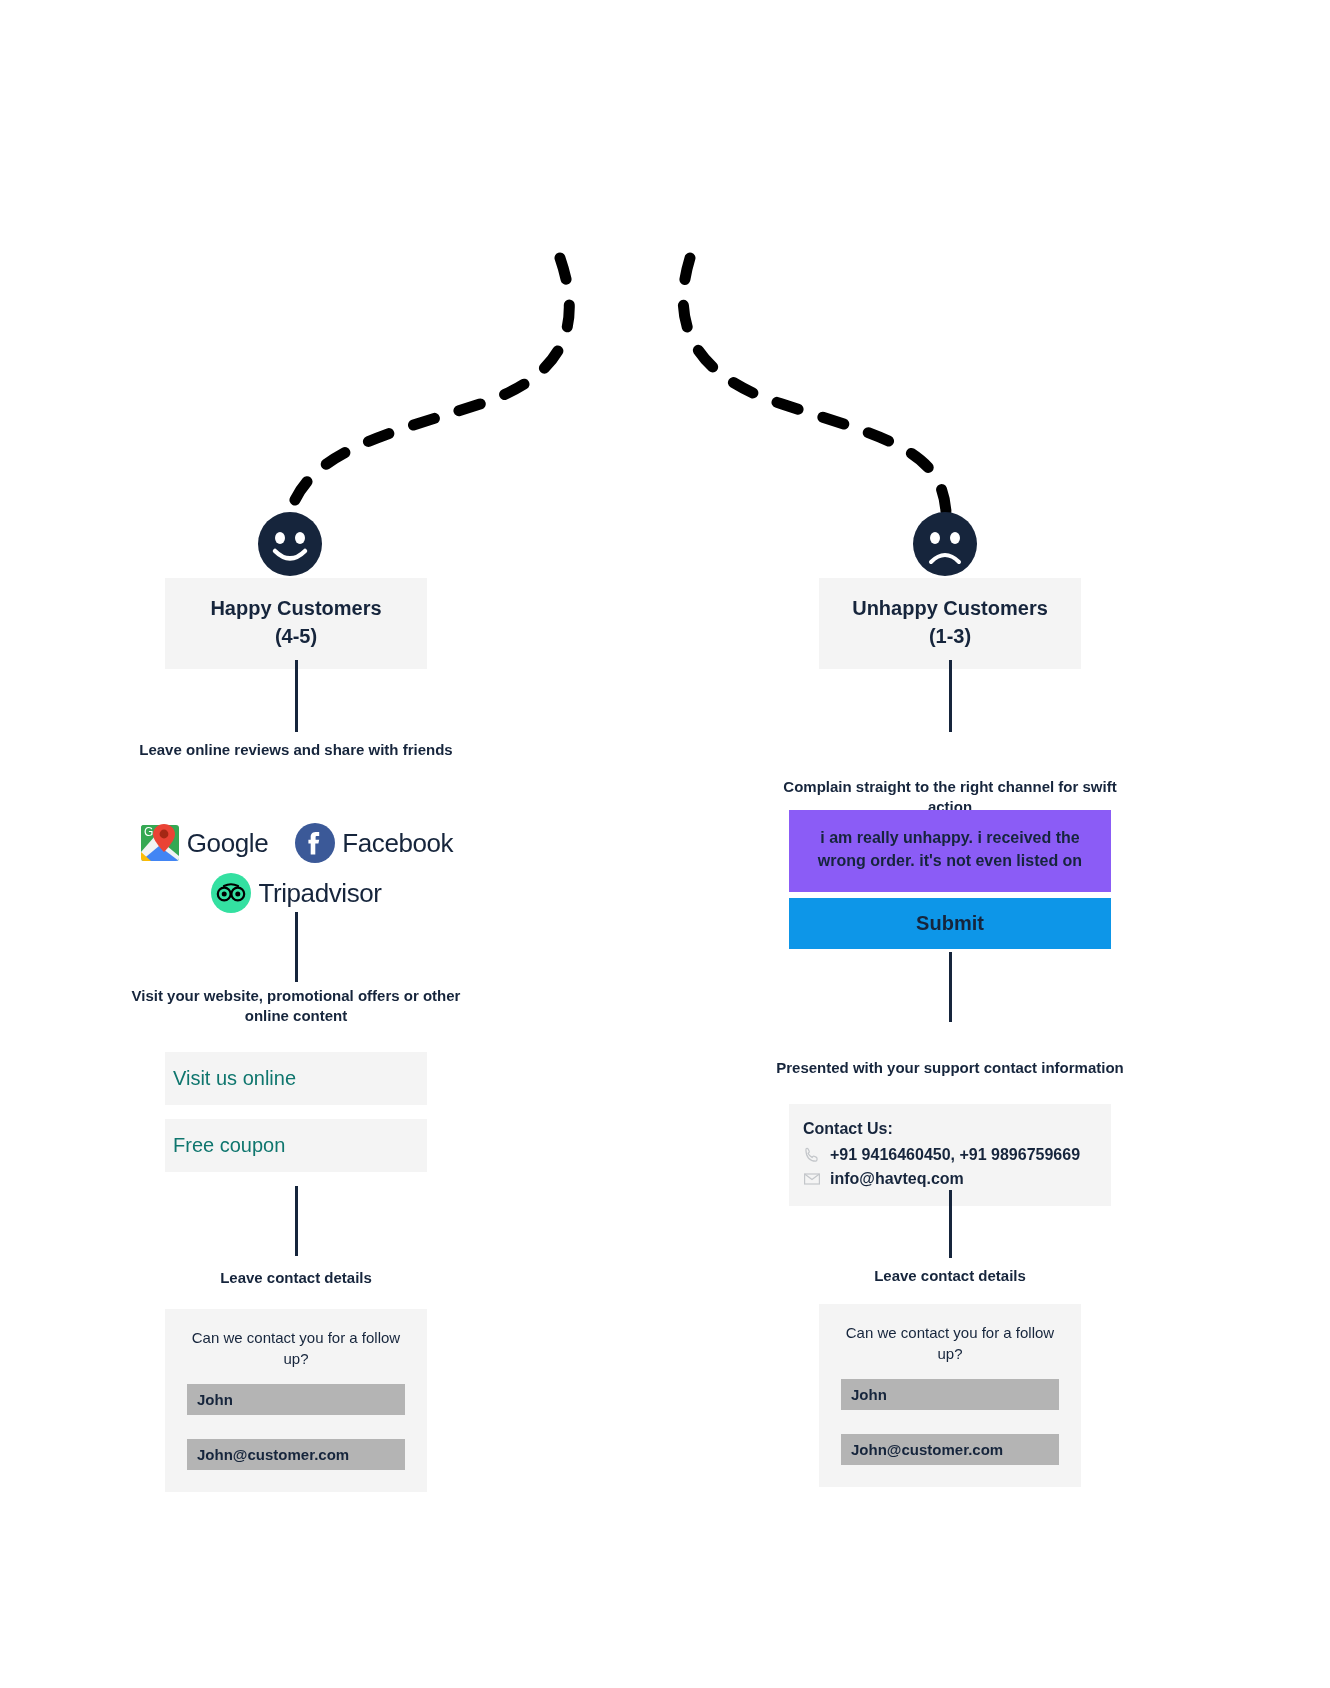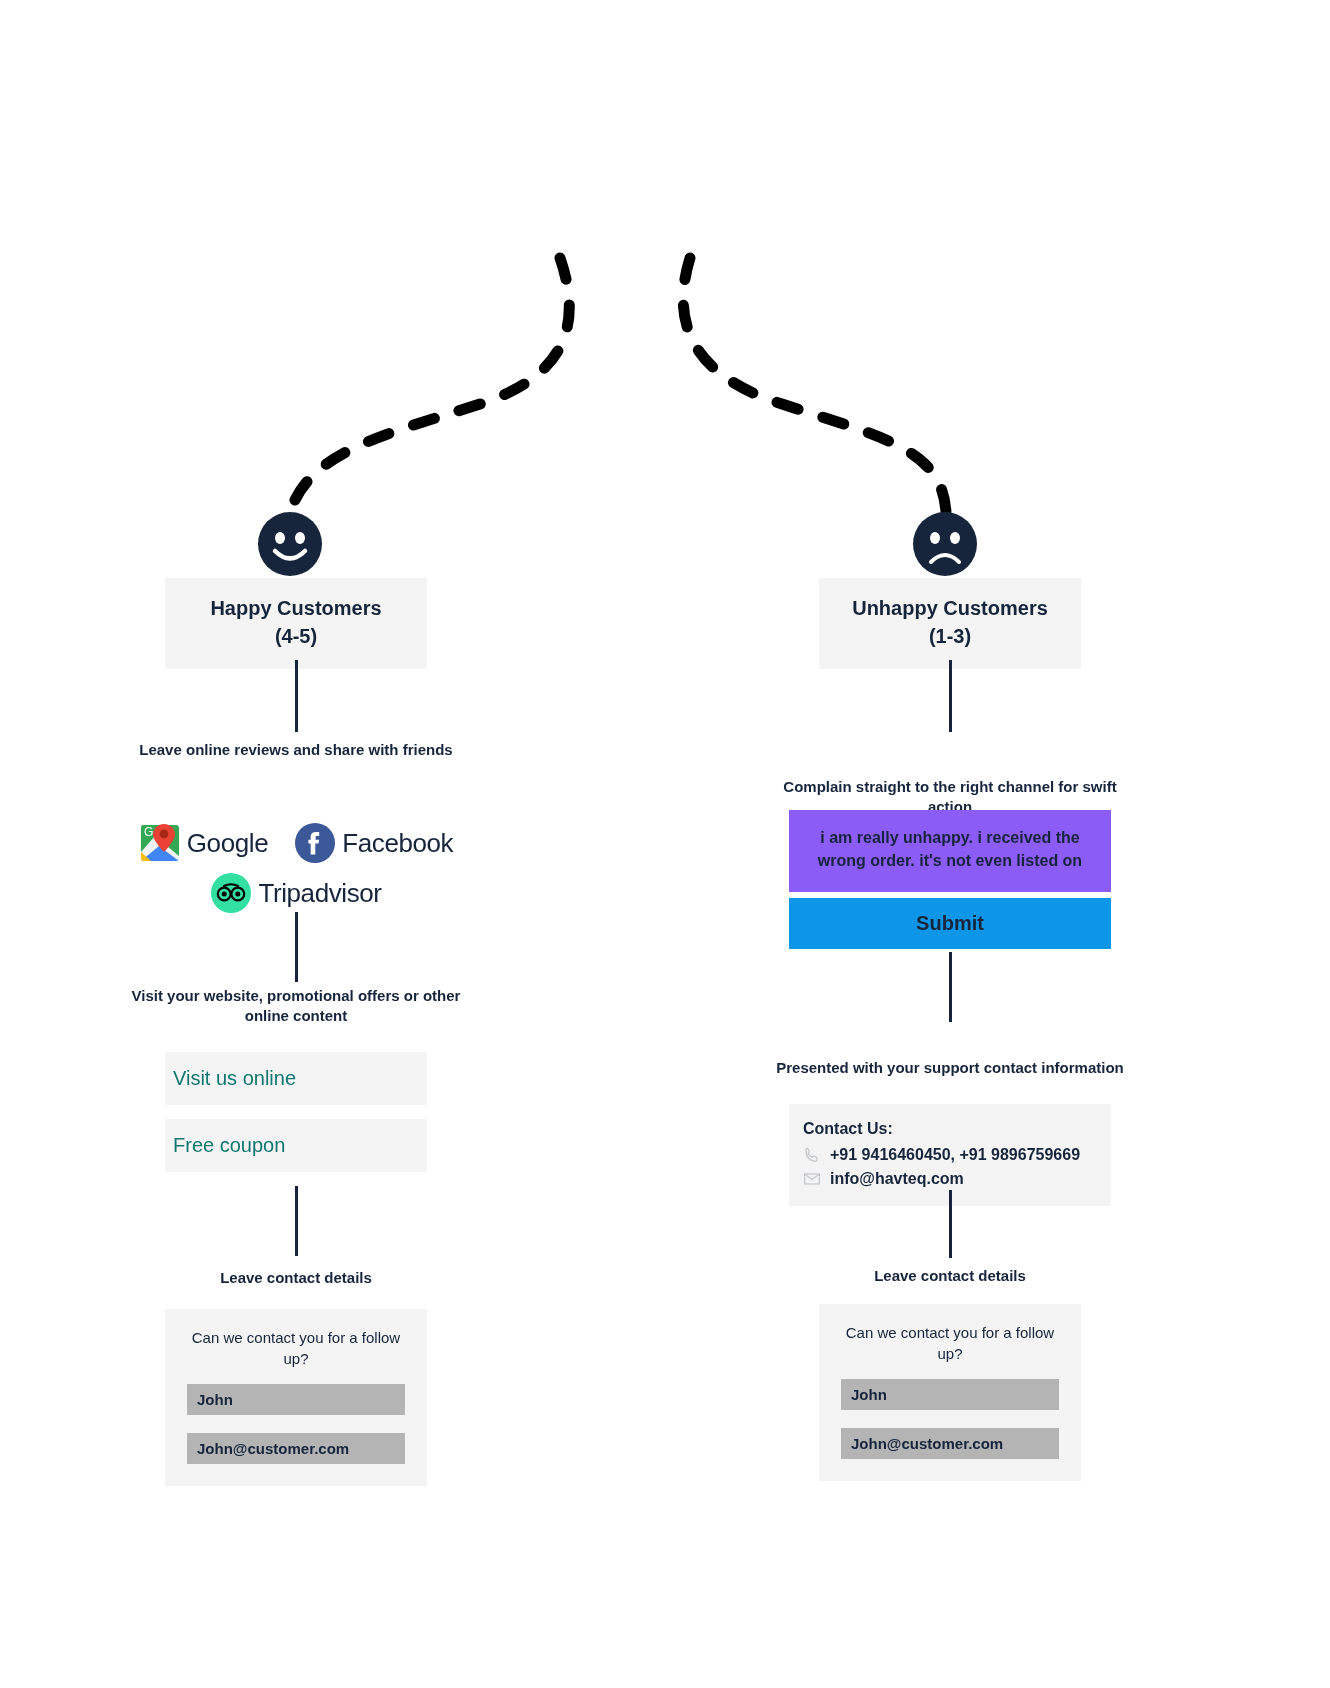--- a/index.html
+++ b/index.html
@@ -174,21 +174,21 @@
     line-height: 1.42;
     margin-bottom: 14px;
   }
   .form-field {
     width: 100%;
     background: #b4b4b4;
     padding: 7px 10px;
     font-size: 15px;
     font-weight: bold;
     color: #16253c;
-    margin-bottom: 18px;
+    margin-bottom: 24px;
   }
   .form-field:last-child { margin-bottom: 0; }
 
   
   .logo-row {
     display: flex;
     align-items: center;
     justify-content: center;
     gap: 26px;
   }

